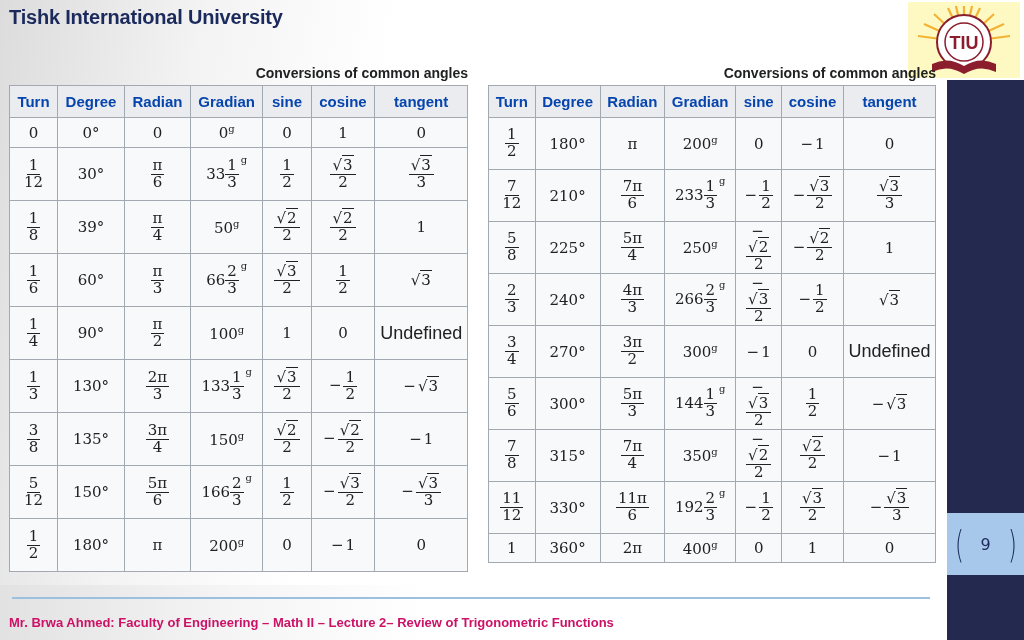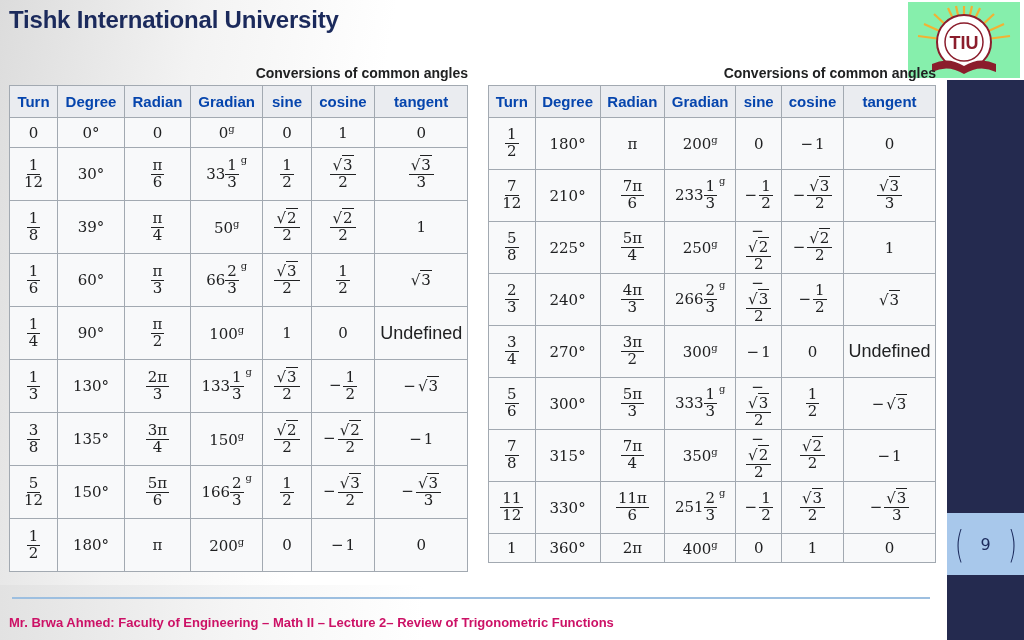--- a/index.html
+++ b/index.html
@@ -12,25 +12,25 @@
     position:absolute; left:0; top:0; width:1024px; height:640px;
     background:linear-gradient(100deg, #dcdcdc 0%, #f3f3f3 18%, #ffffff 35%, #ffffff 100%);
   }
   .bg-grad-bottom {
     position:absolute; left:0; top:585px; width:940px; height:55px;
     background:linear-gradient(90deg, #e2e2e2 0%, #f5f5f5 25%, #ffffff 45%);
   }
   .header-title {
     position:absolute; left:9px; top:6px;
     font-family:"Liberation Sans", sans-serif;
-    font-weight:bold; font-size:24px; color:#1b2a5c; letter-spacing:-0.2px;
+    font-weight:bold; font-size:20px; color:#1b2a5c; letter-spacing:-0.2px;
   }
   .logo {
     position:absolute; left:908px; top:2px; width:112px; height:76px;
-    background:#86efac;
+    background:#fef9c3;
   }
   .right-bar {
     position:absolute; left:947px; top:80px; width:77px; height:560px;
     background:#242a4f;
   }
   .page-box {
     position:absolute; left:947px; top:513px; width:77px; height:62px;
     background:#a8c8eb;
     display:flex; align-items:center; justify-content:center;
   }
@@ -435,21 +435,21 @@
         <tr style="height: 52px;">
           <td><span class="frac">
               <span class="n">5</span>
               <span class="d">6</span>
             </span></td>
           <td>300°</td>
           <td><span class="frac">
               <span class="n">5π</span>
               <span class="d">3</span>
             </span></td>
-          <td><span class="whole">333</span><span class="frac">
+          <td><span class="whole">144</span><span class="frac">
               <span class="n">1</span>
               <span class="d">3</span>
             </span><span class="gm">g</span></td>
           <td><span class="sign">−</span><span class="frac">
               <span class="n"><span class="sqrt">√<span class="rad">3</span></span></span>
               <span class="d">2</span>
             </span></td>
           <td><span class="frac">
               <span class="n">1</span>
               <span class="d">2</span>
@@ -480,21 +480,21 @@
         <tr style="height: 52px;">
           <td><span class="frac">
               <span class="n">11</span>
               <span class="d">12</span>
             </span></td>
           <td>330°</td>
           <td><span class="frac">
               <span class="n">11π</span>
               <span class="d">6</span>
             </span></td>
-          <td><span class="whole">251</span><span class="frac">
+          <td><span class="whole">192</span><span class="frac">
               <span class="n">2</span>
               <span class="d">3</span>
             </span><span class="gm">g</span></td>
           <td><span class="sign">−</span><span class="frac">
               <span class="n">1</span>
               <span class="d">2</span>
             </span></td>
           <td><span class="frac">
               <span class="n"><span class="sqrt">√<span class="rad">3</span></span></span>
               <span class="d">2</span>

